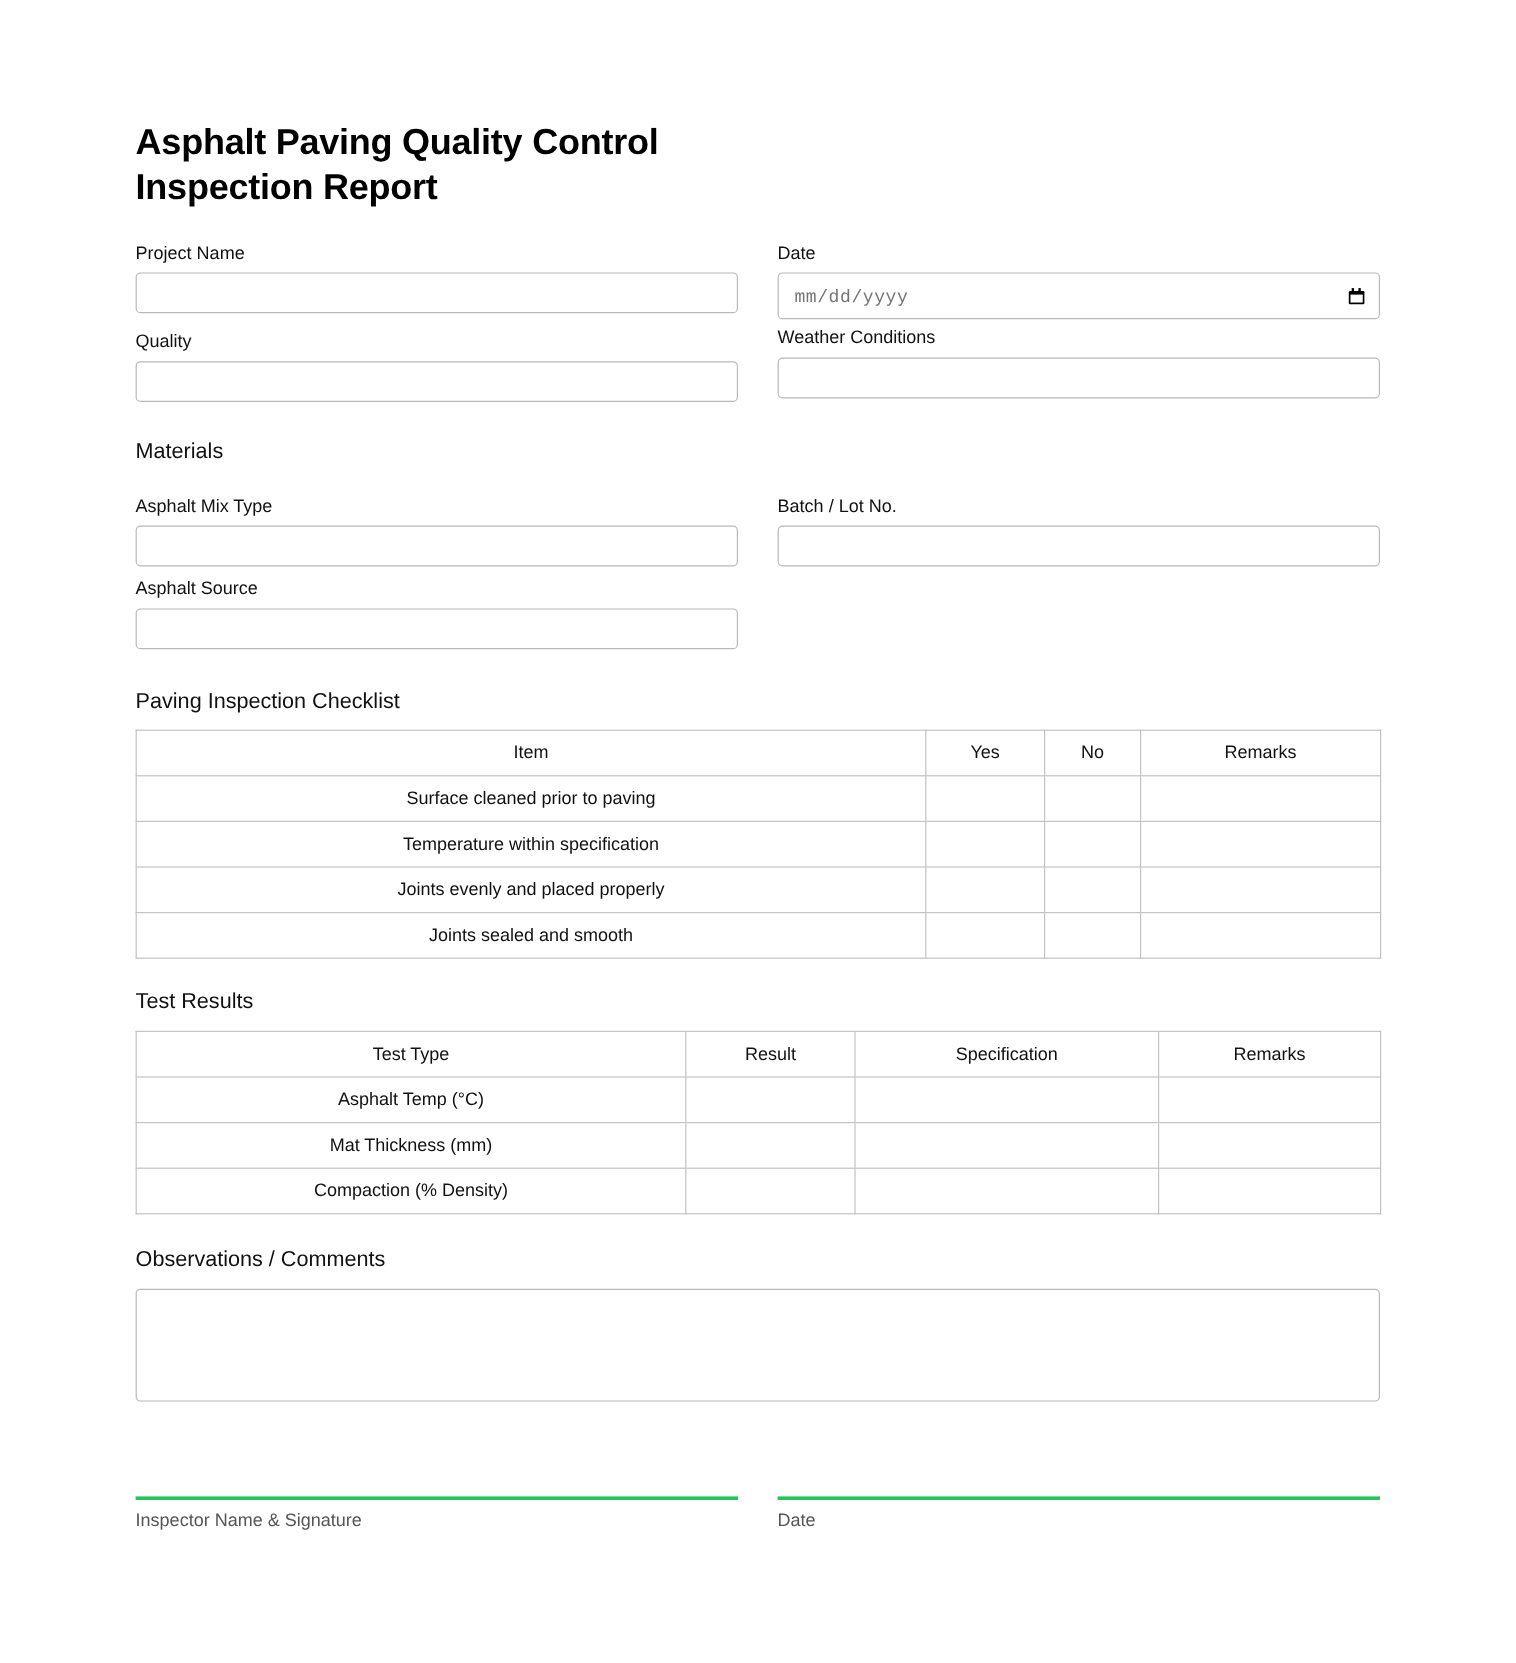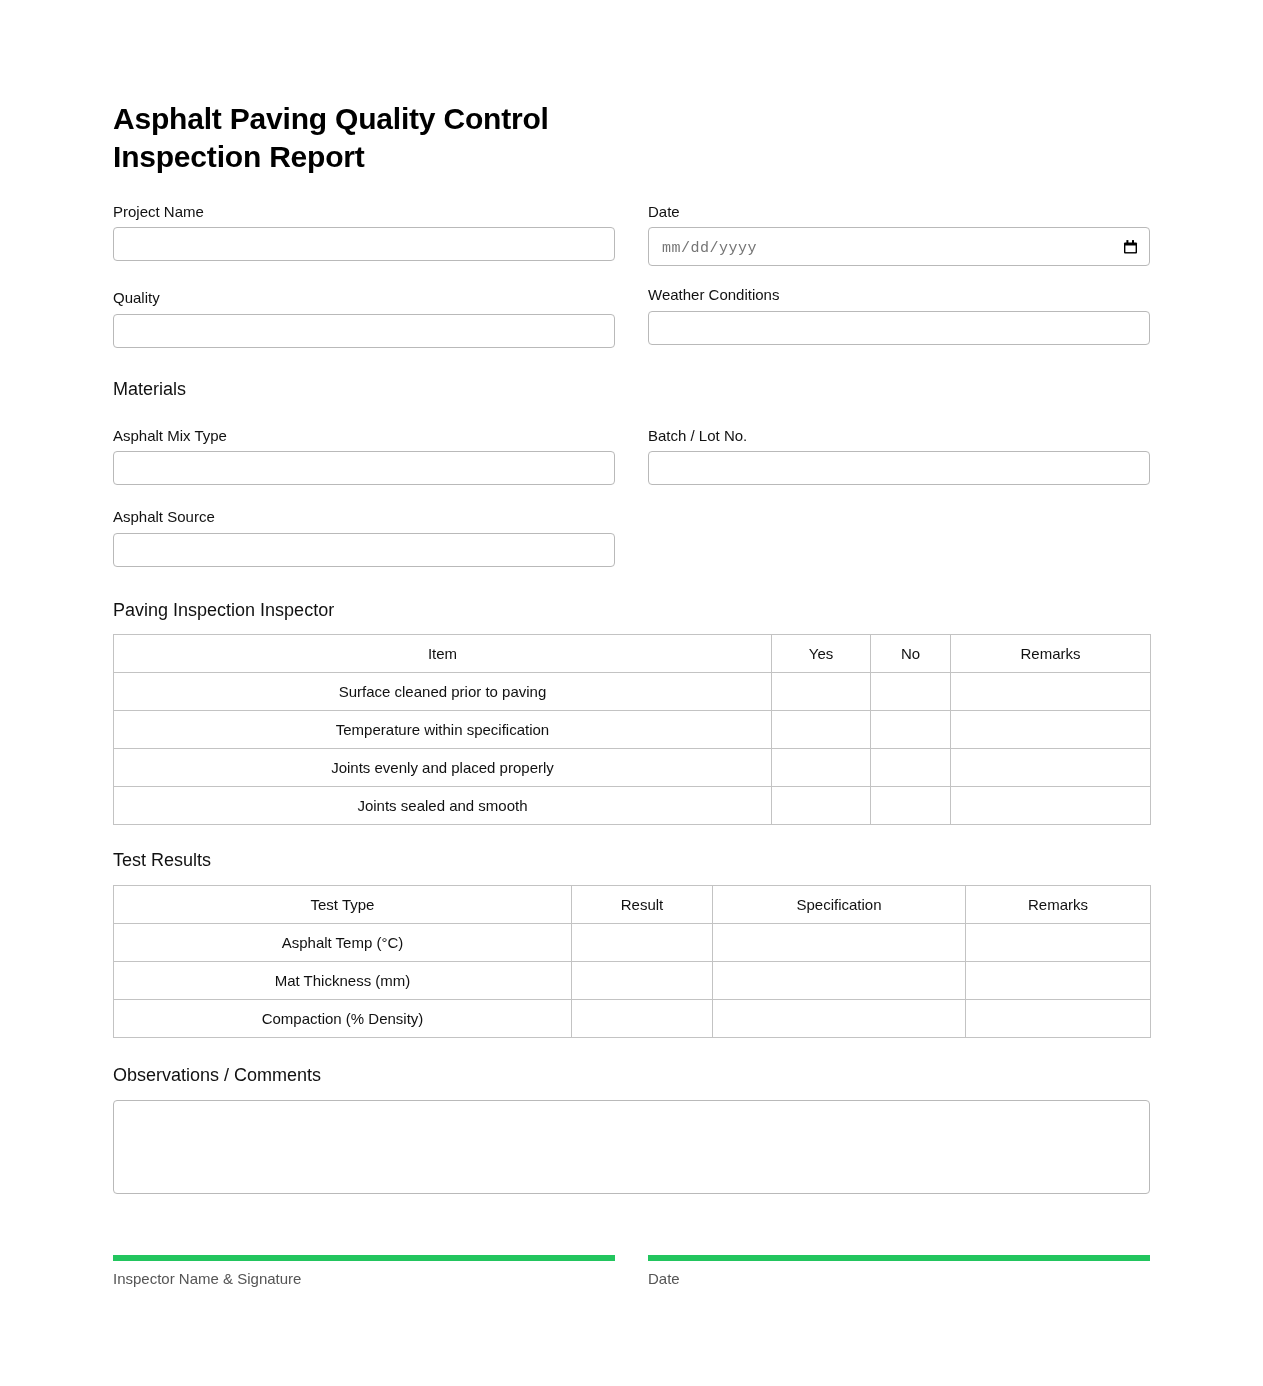--- a/index.html
+++ b/index.html
@@ -39,21 +39,21 @@
     letter-spacing: -0.2px;
     color: #000000;
     margin: 0 0 0 0;
     max-width: 560px;
   }
 
   
   .grid2 {
     display: grid;
     grid-template-columns: 502px 33px 502px;
-    row-gap: 13px;
+    row-gap: 0px;
   }
   .col-left  { grid-column: 1; }
   .col-right { grid-column: 3; }
 
   .field { margin-bottom: 0; }
 
   .field-label {
     display: block;
     font-size: 15px;
     line-height: 1.3;
@@ -160,22 +160,23 @@
     resize: none;
     outline: none;
   }
 
   
   .sig-row {
     display: grid;
     grid-template-columns: 502px 33px 502px;
   }
   .sig-line {
-    border-top: 6px solid #22c55e;
+    border-top: 3px solid #22c55e;
     padding-top: 9px;
+    margin-top: 18px;
   }
   .sig-label {
     font-size: 15px;
     line-height: 1.2;
     color: #555555;
   }
 
   .spacer-26 { height: 26px; }
   .spacer-12 { height: 12px; }
 </style>
@@ -243,21 +244,21 @@
 
       <div class="field col-left" style="margin-top:9px;">
         <label class="field-label">Asphalt Source</label>
         <input class="text-input" type="text" placeholder="" style="">
       </div>
 
     </div>
 
     <div class="spacer-26" style="height:32px;"></div>
 
-    <h2 class="section-heading">Paving Inspection Inspector</h2>
+    <h2 class="section-heading">Paving Inspection Checklist</h2>
 
     <div class="spacer-12"></div>
 
     <table class="form-table checklist">
       <colgroup>
         <col class="c-item">
           <col class="c-yes">
           <col class="c-no">
           <col class="c-remarks">
       </colgroup>

